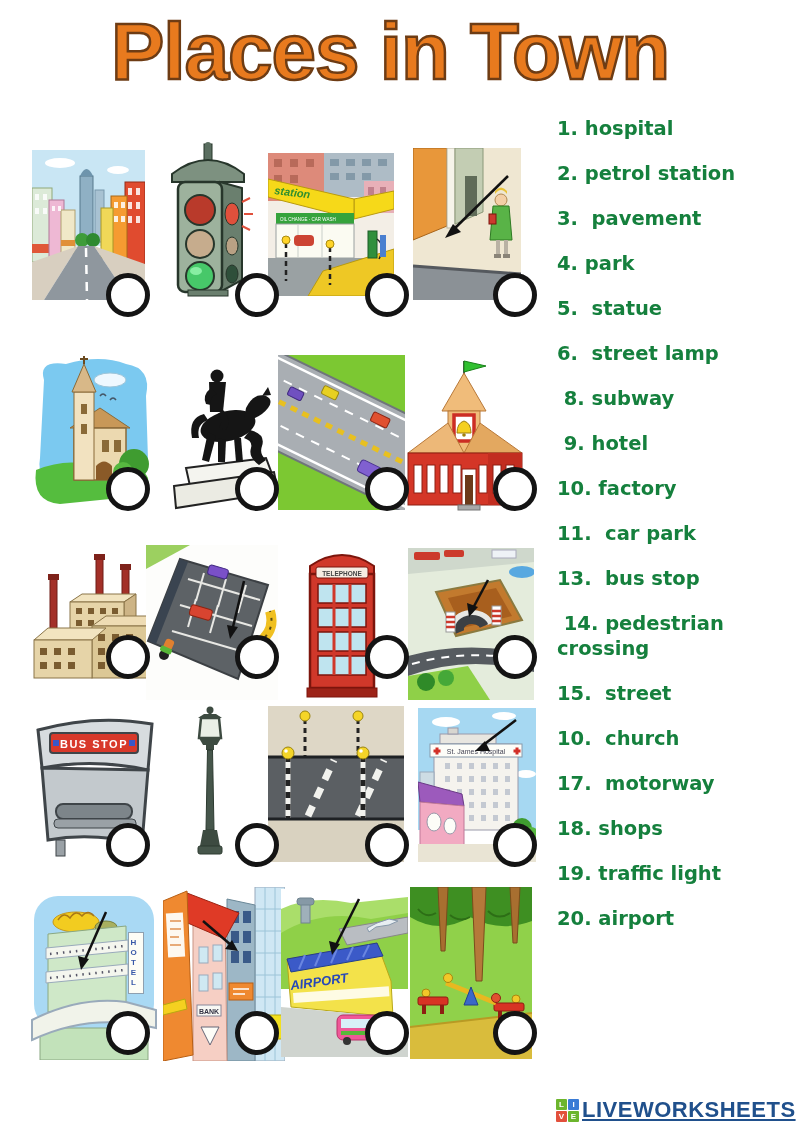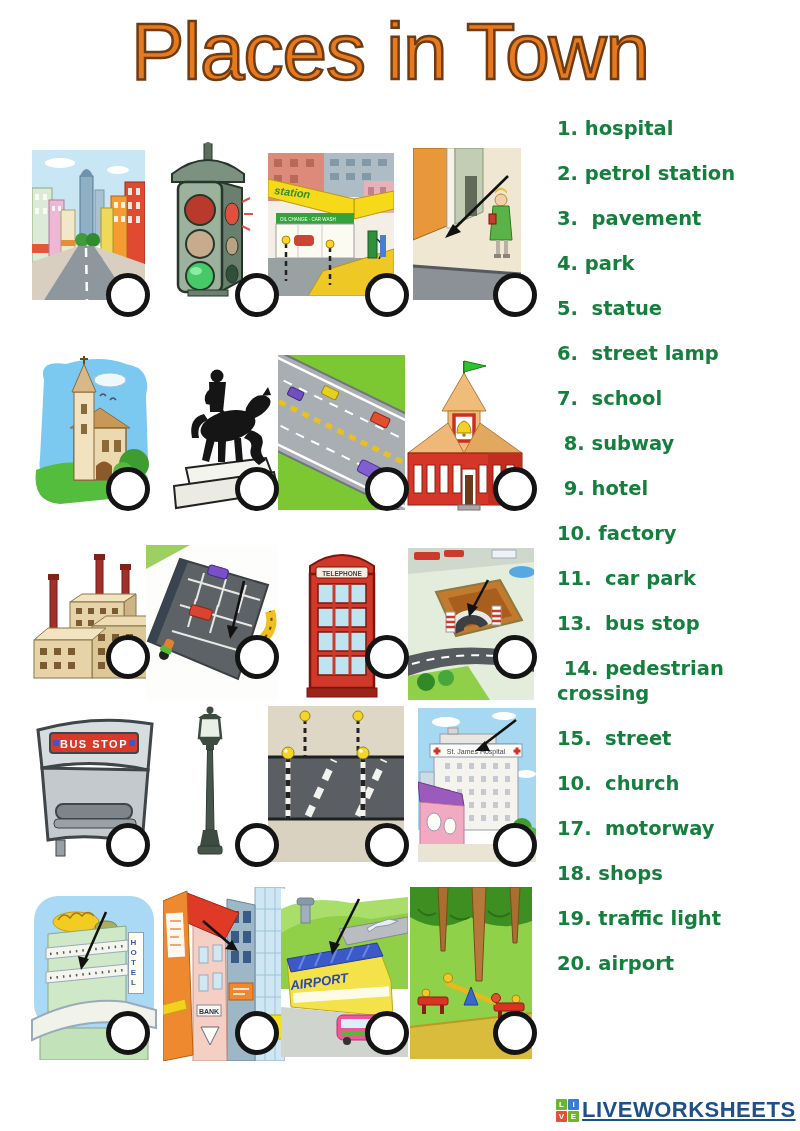--- a/index.html
+++ b/index.html
@@ -1,19 +1,19 @@
 <!DOCTYPE html>
 <html><head>
 <meta charset="utf-8">
 <style>
   html,body{margin:0;padding:0;background:#fff;}
   .page{position:relative;width:800px;height:1131px;background:#ffffff;overflow:hidden;
         font-family:"Liberation Sans",sans-serif;}
   .title{position:absolute;left:0;top:6px;width:780px;text-align:center;
-         font-family:"Liberation Sans",sans-serif;font-weight:normal;font-size:80px;
+         font-family:"Liberation Sans",sans-serif;font-weight:bold;font-size:80px;
          letter-spacing:-1px;color:#e87a1e;-webkit-text-stroke:2.5px #6e3c14;}
   .tile{position:absolute;}
   .tile svg{display:block;width:100%;height:100%;}
   .answer-circle{position:absolute;width:44px;height:44px;box-sizing:border-box;
                  border:5px solid #141414;border-radius:50%;background:#ffffff;}
   .word-list{position:absolute;left:557px;top:116px;width:236px;color:#111;}
   .word-item{font-family:"DejaVu Sans","Liberation Sans",sans-serif;font-weight:700;
              font-size:19.5px;line-height:25px;margin-bottom:20px;white-space:pre-wrap;}
   .footer{position:absolute;left:556px;top:1097px;display:flex;align-items:center;gap:3px;}
   .logo-grid{display:flex;flex-wrap:wrap;width:23px;height:23px;gap:1px;}
@@ -601,21 +601,20 @@
     </svg>
   </div>
 
   <div class="word-list" style="color: #15803d;">
       <div class="word-item">1. hospital</div>
       <div class="word-item">2. petrol station</div>
       <div class="word-item">3.  pavement</div>
       <div class="word-item">4. park</div>
       <div class="word-item">5.  statue</div>
       <div class="word-item">6.  street lamp</div>
-      <div class="word-item">7.  school</div>
       <div class="word-item"> 8. subway</div>
       <div class="word-item"> 9. hotel</div>
       <div class="word-item">10. factory</div>
       <div class="word-item">11.  car park</div>
       <div class="word-item">13.  bus stop</div>
       <div class="word-item"> 14. pedestrian crossing</div>
       <div class="word-item">15.  street</div>
       <div class="word-item">10.  church</div>
       <div class="word-item">17.  motorway</div>
       <div class="word-item">18. shops</div>

